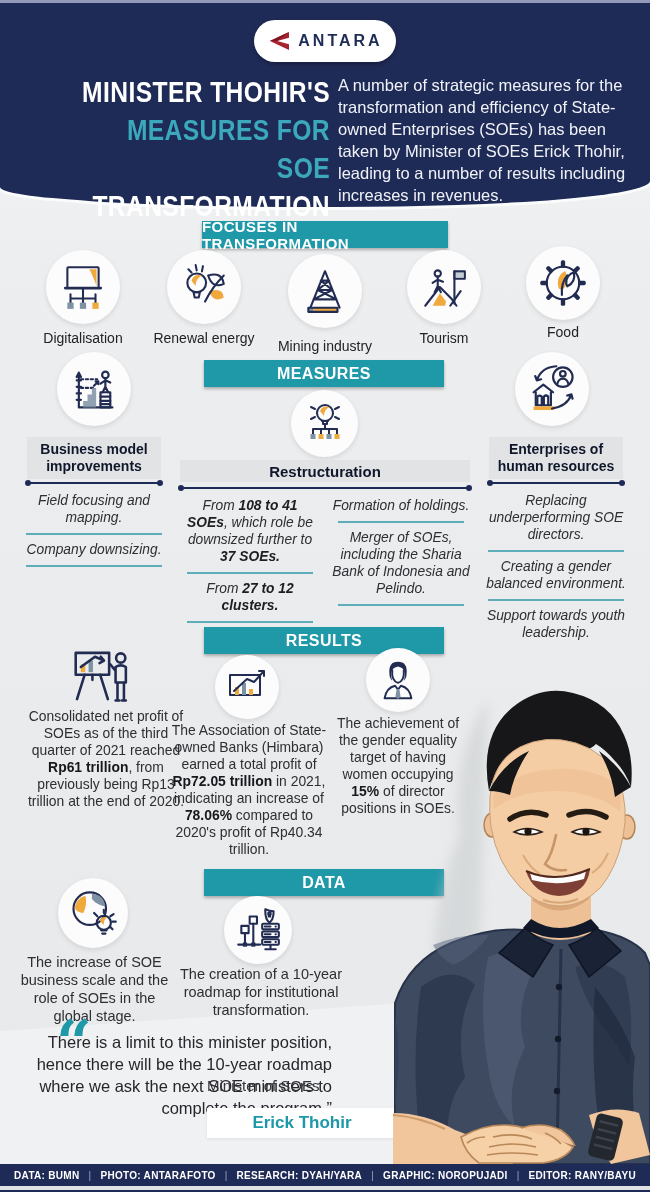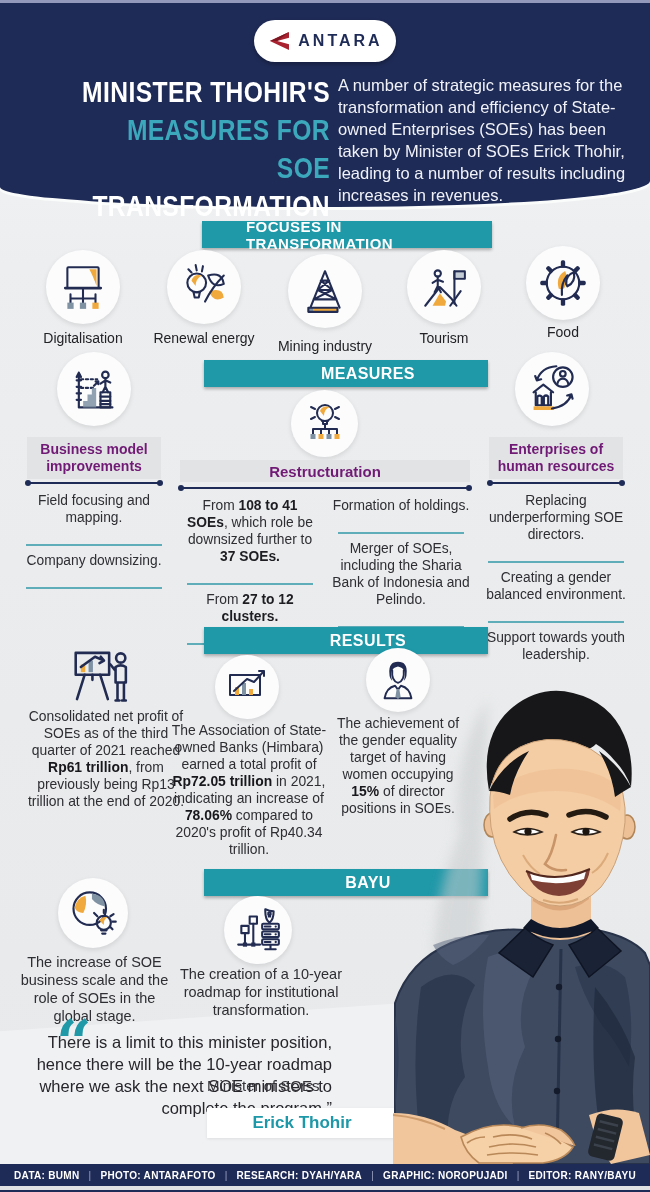--- a/index.html
+++ b/index.html
@@ -17,39 +17,39 @@
   .logo-word{font-size:16px;font-weight:bold;letter-spacing:3px;color:#1f2b57;}
   .title{position:absolute;top:70px;left:16px;width:314px;text-align:right;
     font-weight:bold;font-size:30px;line-height:38px;color:#fff;
     transform:scaleX(.82);transform-origin:100% 0;letter-spacing:.5px;}
   .title .t2{color:#3ba8bb;}
   .intro{position:absolute;top:71px;left:338px;width:294px;color:#f0f2f8;
     font-size:16.5px;line-height:22px;}
   
   .banner{position:absolute;left:204px;width:240px;height:27px;background:#1f98a8;
     color:#fff;font-weight:bold;font-size:16px;display:flex;align-items:center;
-    justify-content:center;letter-spacing:.4px;box-shadow:0 2px 3px rgba(0,0,0,.28);padding-left:44px;}
+    justify-content:center;letter-spacing:.4px;box-shadow:0 2px 3px rgba(0,0,0,.28);}
   
   .circ{position:absolute;background:#fcfcfd;border-radius:50%;
     box-shadow:0 2px 5px rgba(0,0,0,.10);display:flex;align-items:center;justify-content:center;}
   svg .ln{stroke:#222c52;stroke-width:2;fill:none;stroke-linecap:round;stroke-linejoin:round;}
   svg .ln3{stroke:#222c52;stroke-width:2.6;fill:none;stroke-linecap:round;stroke-linejoin:round;}
   svg .or{fill:#f0a93c;}  svg .gb{fill:#7f92a4;}  svg .nv{fill:#222c52;}
   
   .focus-label{position:absolute;width:130px;text-align:center;font-size:14px;color:#232327;}
   
-  .gray-head{position:absolute;background:#e2e3e5;color:#701a75;font-weight:bold;
+  .gray-head{position:absolute;background:#e2e3e5;color:#0f172a;font-weight:bold;
     font-size:14px;line-height:17px;text-align:center;display:flex;align-items:center;
     justify-content:center;padding:3px 2px;box-sizing:border-box;}
   .axisline{position:absolute;height:2px;background:#1f2b57;}
   .axisline::before,.axisline::after{content:"";position:absolute;top:-2px;width:6px;height:6px;
     border-radius:50%;background:#1f2b57;}
   .axisline::before{left:-2px;} .axisline::after{right:-2px;}
   .itemcol{position:absolute;text-align:center;font-size:13.8px;line-height:17px;color:#2e2e33;}
-  .itemcol .it{padding:6px 0 18px;}
+  .itemcol .it{padding:6px 0 7px;font-style:italic;}
   .itemcol .sep{height:2px;background:#5fadb9;width:92%;margin:0 auto;}
   .itemcol b{color:#1d1d22;}
   
   .rtext{position:absolute;text-align:center;font-size:13.9px;line-height:17px;color:#2e2e33;}
   .rtext b{color:#17171c;}
   .ptext{position:absolute;text-align:center;font-size:14.5px;line-height:18px;color:#2e2e33;}
   
   .quote-mark{position:absolute;left:56px;top:1013px;color:#1f98a8;
     font-family:"DejaVu Serif",serif;font-size:62px;font-weight:bold;line-height:60px;}
   .quote-text{position:absolute;left:22px;top:1031px;width:310px;text-align:right;
@@ -267,21 +267,21 @@
     <svg width="46" height="46" viewBox="0 0 48 48">
       <path class="or" d="M17 7 Q24 2 31 7 Q28 4.5 24 4.5 Q20 4.5 17 7 Z"></path>
       <path class="nv" d="M15 17 Q14 5 24 5 Q34 5 33 17 Q33 22 30 25 Q34 12 24 10 Q14 12 18 25 Q15 22 15 17 Z"></path>
       <path class="ln" d="M18 14 Q17 25 24 27 Q31 25 30 14"></path>
       <path class="ln" d="M10 43 Q12 32 21 30 L24 34 L27 30 Q36 32 38 43 Z"></path>
       <path class="gb" d="M22.6 33.5 L25.4 33.5 L26.6 41 L24 44 L21.4 41 Z"></path>
     </svg>
   </div>
   <div class="rtext" style="left:328px;top:715px;width:140px;"><span>The achievement of the gender equality target of having women occupying </span><b>15%</b><span> of director positions in SOEs.</span></div>
 
-  <div class="banner" style="top:869px;">BAYU</div>
+  <div class="banner" style="top:869px;">DATA</div>
 
   <div class="circ" style="left:58px;top:878px;width:70px;height:70px;">
     <svg width="52" height="52" viewBox="0 0 48 48">
       <circle class="ln" cx="21" cy="20" r="15"></circle>
       <path class="gb" d="M23 6 Q35 8 35 18 Q27 16 23 11 Z"></path>
       <path class="or" d="M7 19 Q9 10 17 8 Q19 16 15 24 Q9 24 7 19 Z"></path>
       <path class="ln" d="M25 24 L28 27 M34 21 V24 M43 25 L40 27 M45 32 H42 M42 39 L40 37"></path>
       <circle class="ln" cx="34" cy="33" r="6.5" fill="#fff"></circle>
       <path class="or" d="M30 31 Q32 26.5 37.5 28 Q33.5 30 34 35 Z"></path>
       <path class="ln" d="M31.5 40 H36.5 M32.5 43 H35.5"></path>

